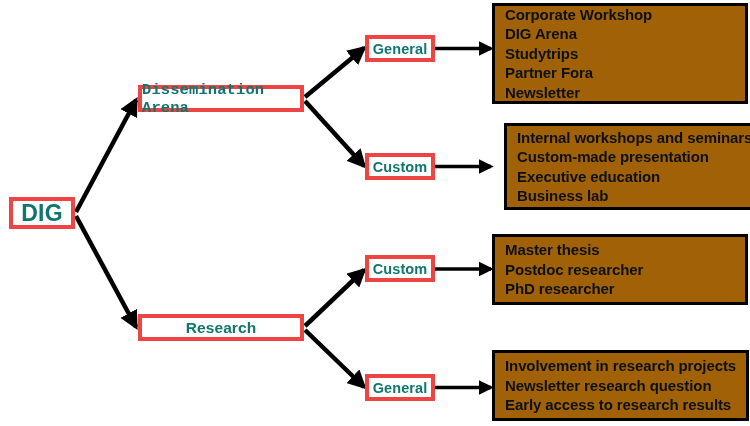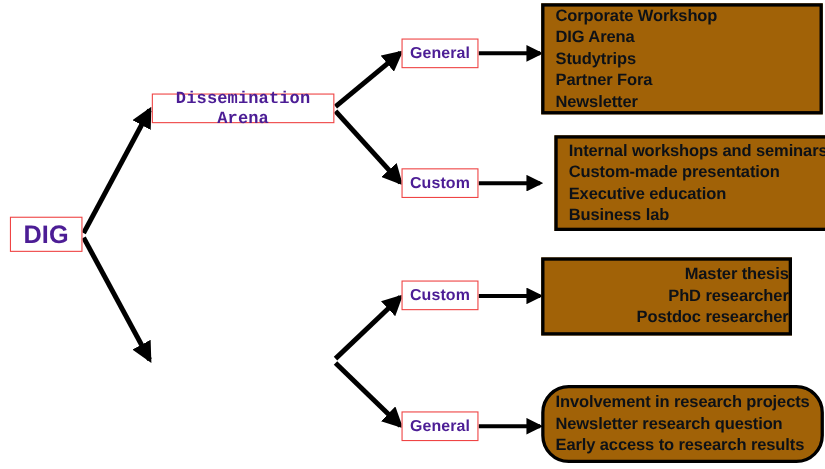--- a/index.html
+++ b/index.html
@@ -19,28 +19,27 @@
     position: absolute;
     left: 0;
     top: 0;
     width: 750px;
     height: 426px;
   }
   .node {
     position: absolute;
     box-sizing: border-box;
     background: #ffffff;
-    border: 1px solid #ef4444;
+    border: 4px solid #ef4444;
     display: flex;
     align-items: center;
     justify-content: center;
-    color: #4c1d95;
+    color: #0f766e;
     font-weight: bold;
     z-index: 3;
-    text-align: center;
   }
   .node-root {
     font-size: 23px;
     letter-spacing: 0.2px;
   }
   .node-branch {
     font-size: 15.5px;
     letter-spacing: 0.1px;
   }
   .node-kind {
@@ -101,20 +100,23 @@
   </svg>
 
   <div class="node node-root" style="left:9px; top:197px; width:66px; height:32px;">
     <span>DIG</span>
   </div>
 
   <div class="node node-branch" style="left:138px; top:85px; width:166px; height:27px;font-family:Liberation Mono, monospace;">
     <span>Dissemination Arena</span>
   </div>
 
+  <div class="node node-branch" style="left:138px; top:314px; width:166px; height:27px;">
+    <span>Research</span>
+  </div>
 
   <div class="node node-kind" style="left:365px; top:35px; width:70px; height:27px;">
     <span>General</span>
   </div>
 
   <div class="node node-kind" style="left:365px; top:153px; width:70px; height:27px;">
     <span>Custom</span>
   </div>
 
   <div class="node node-kind" style="left:365px; top:255px; width:70px; height:27px;">
@@ -133,25 +135,25 @@
     <div class="row">Newsletter</div>
   </div>
 
   <div class="listbox" style="left:504px; top:123px; width:258px; height:87px;">
     <div class="row">Internal workshops and seminars</div>
     <div class="row">Custom-made presentation</div>
     <div class="row">Executive education</div>
     <div class="row">Business lab</div>
   </div>
 
-  <div class="listbox" style="left:492px; top:234px; width:228px; height:71px;text-align:right;">
+  <div class="listbox" style="left:492px; top:234px; width:256px; height:71px;">
     <div class="row">Master thesis</div>
+    <div class="row">Postdoc researcher</div>
     <div class="row">PhD researcher</div>
-    <div class="row">Postdoc researcher</div>
   </div>
 
-  <div class="listbox" style="left:492px; top:350px; width:257px; height:71px;border-radius:25px;">
+  <div class="listbox" style="left:492px; top:350px; width:257px; height:71px;">
     <div class="row">Involvement in research projects</div>
     <div class="row">Newsletter research question</div>
     <div class="row">Early access to research results</div>
   </div>
 
 </div>
 
 </body></html>

